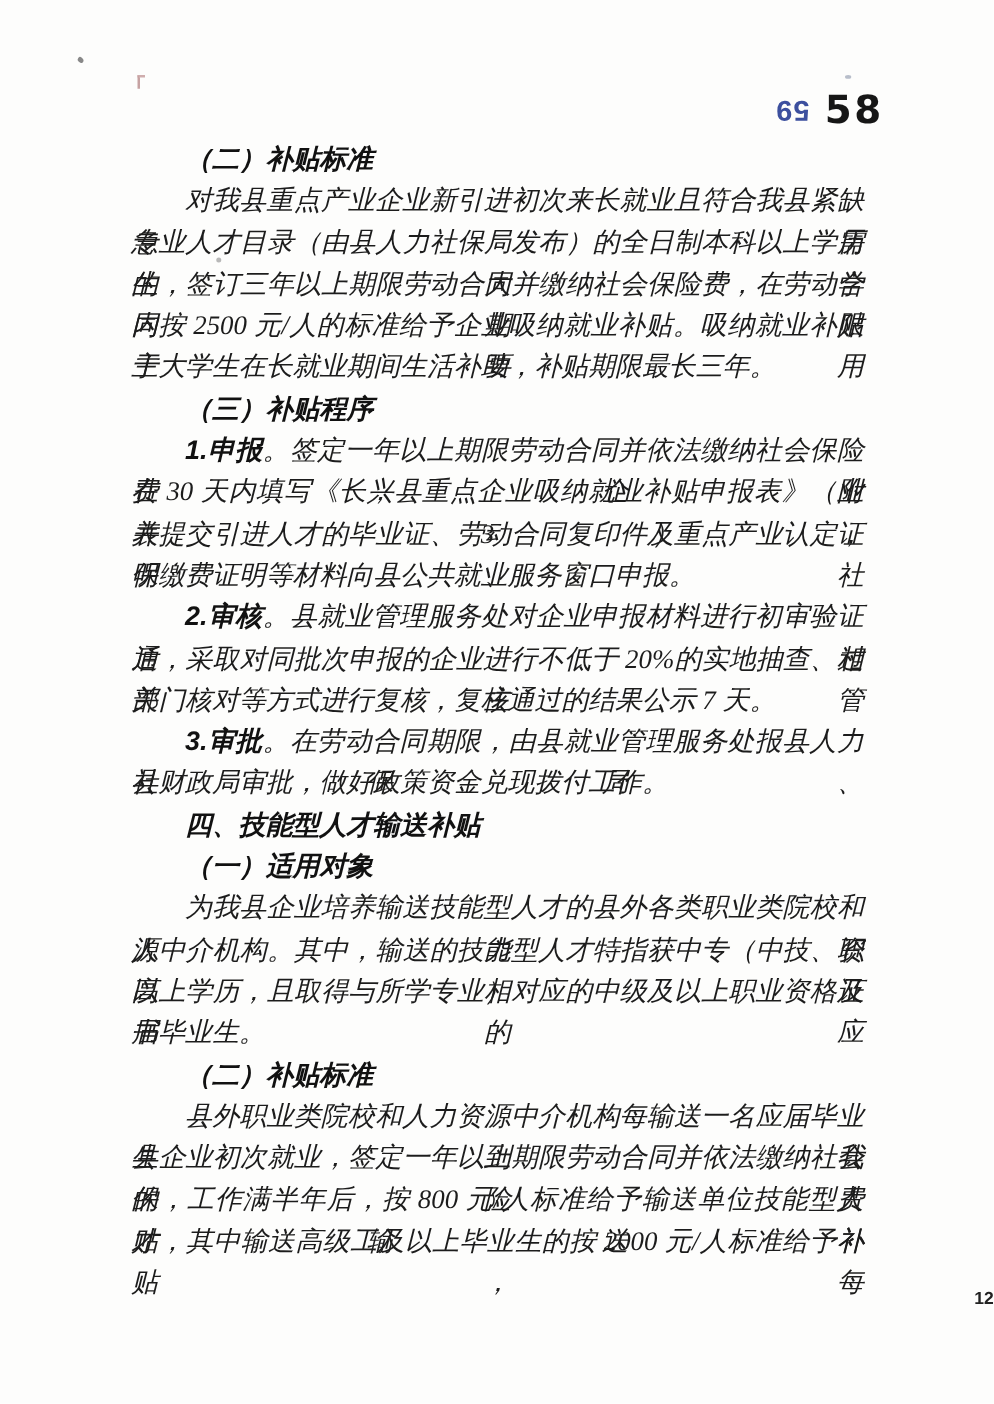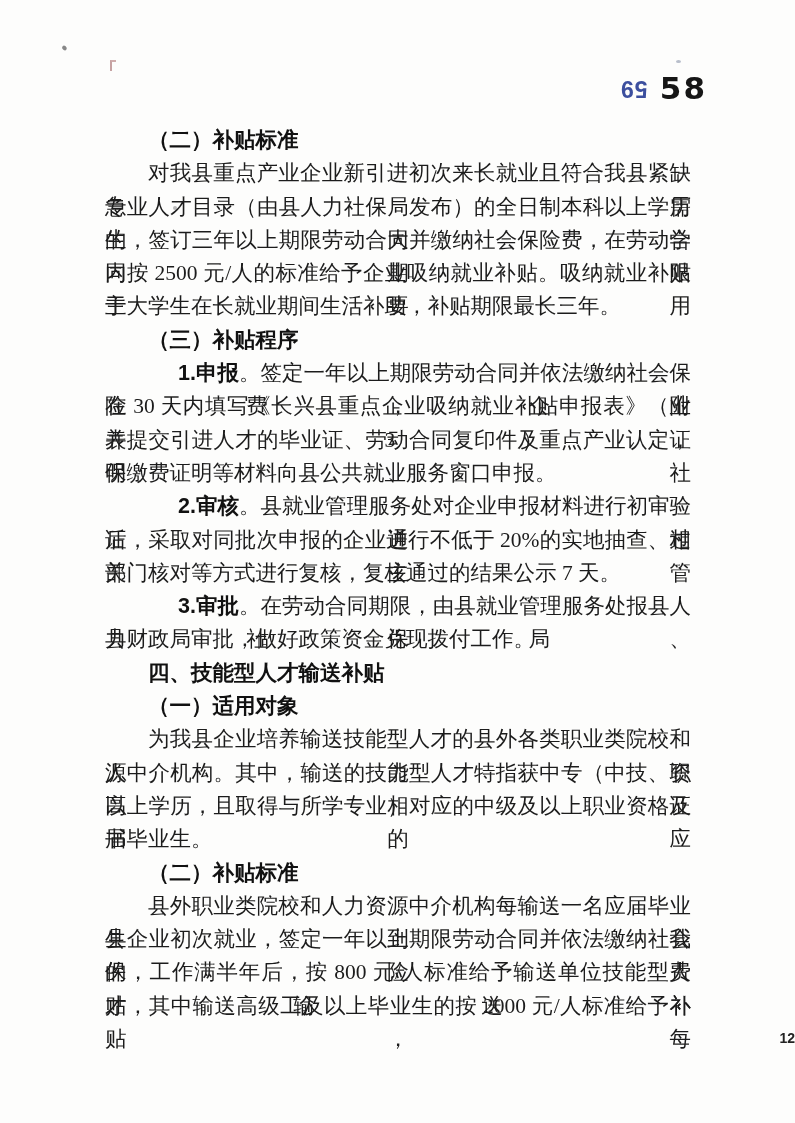--- a/index.html
+++ b/index.html
@@ -82,22 +82,23 @@
     width: 4px;
     height: 4px;
     background: #8b8b8b;
     border-radius: 50%;
     opacity: 0.6;
   }
   
   .doc {
     position: absolute;
     left: 105px;
-    top: 124px;
+    top: 111px;
     width: 586px;
+    font-style: italic;
   }
   .line {
     height: 33.3px;
     line-height: 33.3px;
     font-size: 21.5px;
     white-space: nowrap;
   }
   .fill {
     white-space: normal;
     text-align: justify;
@@ -109,21 +110,20 @@
     font-weight: 700;
     color: #111111;
   }
   .p1 {
     text-indent: 2em;
   }
   .lead {
     font-family: "Liberation Sans", "DejaVu Sans", sans-serif;
     font-weight: 700;
     color: #111111;
-    margin-left: 30px;
   }
   .page-number {
     position: absolute;
     left: 0;
     top: 1030px;
     width: 795px;
     text-align: right;
     font-family: "Liberation Sans", "DejaVu Sans", sans-serif;
     font-weight: 700;
     font-size: 14px;

